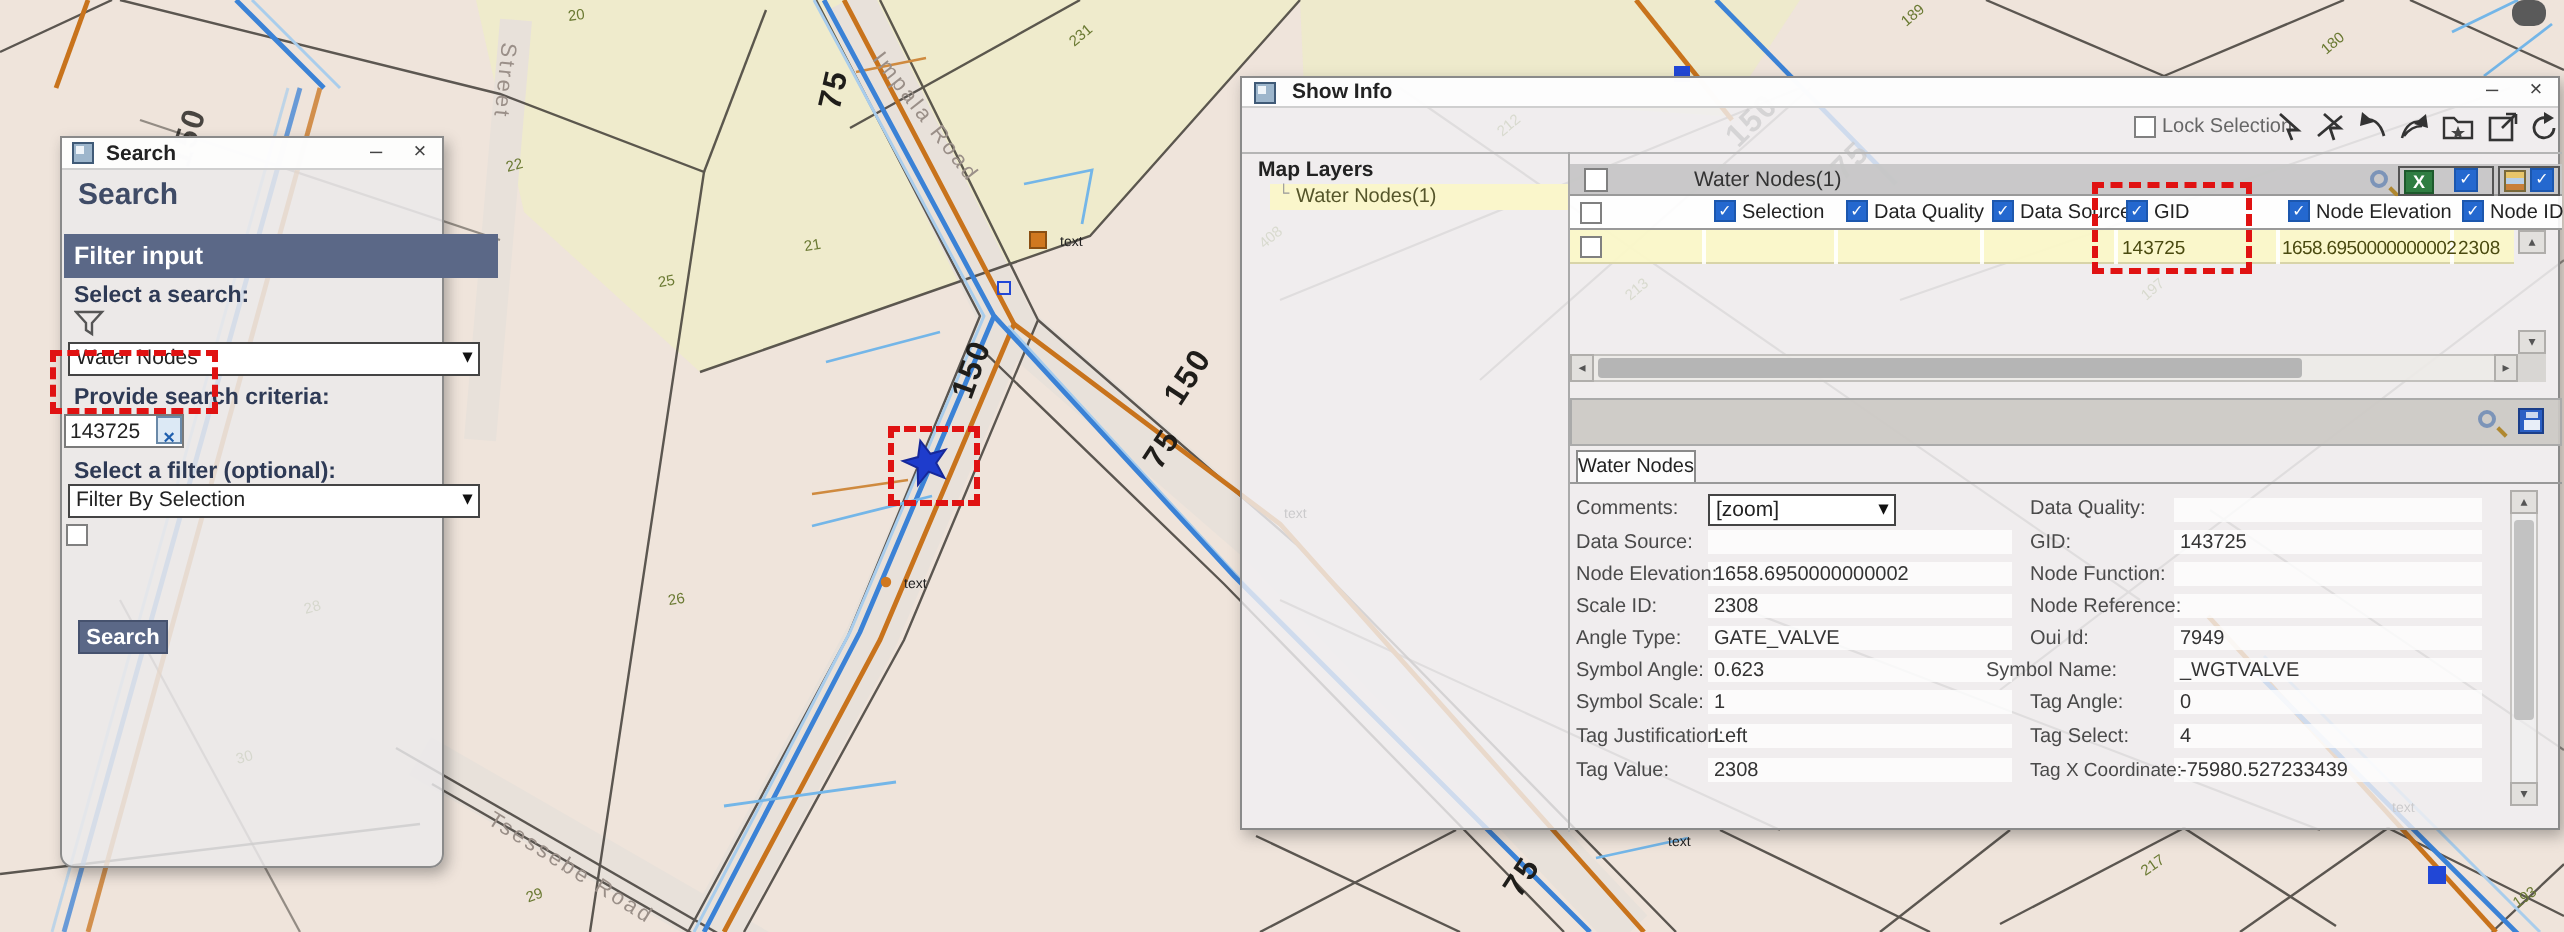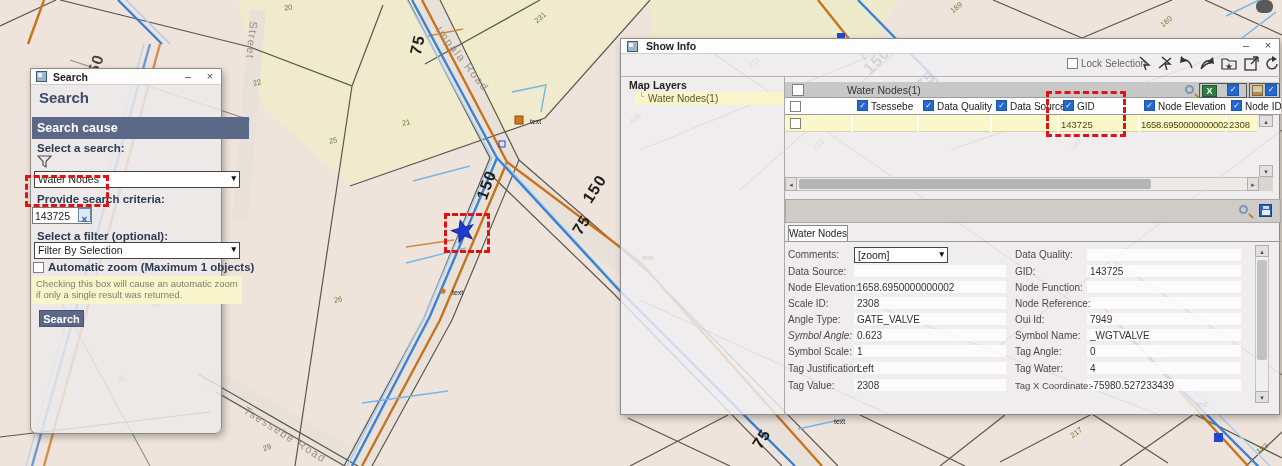--- a/index.html
+++ b/index.html
@@ -197,21 +197,21 @@
   <div class="dlg" style="left:30px;top:44px;width:192px;height:366px;background:rgba(235,233,235,.84);border-radius:0 0 7px 7px;z-index:3;margin-top:24px;">
     <div class="titlebar">
       <span class="appicon" style="left:5px;top:2px;">
           <i></i>
         </span>
       <span class="title" style="left:22px;">Search</span>
       <span class="winbtn" style="right:26px;">–</span>
       <span class="winbtn" style="right:4px;">×</span>
     </div>
     <div class="abs" style="left:8px;top:20px;font-size:15px;font-weight:600;color:#3f4b66;">Search</div>
-    <div class="abs slate" style="left:1px;top:48px;width:217px;height:22px;font-size:12.5px;font-weight:bold;line-height:22px;padding-left:5px;">Search cause</div>
+    <div class="abs slate" style="left:1px;top:48px;width:217px;height:22px;font-size:12.5px;font-weight:bold;line-height:22px;padding-left:5px;">Filter input</div>
     <div class="abs lbl" style="left:6px;top:73px;">Select a search:</div>
     <svg class="abs" style="left:6px;top:86px;" width="16" height="14">
       <path d="M1,1 H14 L9,6.5 V12 L6,10 V6.5 Z" fill="none" stroke="#555" stroke-width="1.2"></path>
     </svg>
     <div class="sel" style="left:3px;top:102px;width:206px;height:17px;">
       <span>Water Nodes</span>
       <span class="chev">▾</span>
     </div>
     <div class="abs lbl" style="left:6px;top:124px;">Provide search criteria:</div>
     <div class="abs" style="left:1px;top:138px;width:60px;height:17px;background:#fff;border:1px solid #7a7a7a;font-size:10.5px;color:#222;padding:2px 2px;">
@@ -219,22 +219,20 @@
     </div>
     <div class="abs iconbtn" style="left:47px;top:139px;width:13px;height:14px;text-align:center;">
       <span style="color:#1f5fae;font-size:10px;font-weight:bold;line-height:12px;">×</span>
     </div>
     <div class="abs lbl" style="left:6px;top:161px;">Select a filter (optional):</div>
     <div class="sel" style="left:3px;top:173px;width:206px;height:17px;">
       <span>Filter By Selection</span>
       <span class="chev">▾</span>
     </div>
     <div class="cbx" style="left:2px;top:193px;width:11px;height:11px;"></div>
-    <div class="abs lbl" style="left:17px;top:192px;">Automatic zoom (Maximum 1 objects)</div>
-    <div class="note" style="left:1px;top:207px;width:210px;height:28px;">Checking this box will cause an automatic zoom if only a single result was returned.</div>
     <div class="btn" style="left:8px;top:241px;width:45px;height:17px;line-height:16px;">Search</div>
   </div>
 
   <div class="redbox" style="left:25px;top:175px;width:84px;height:32px;"></div>
 
   <div class="dlg" style="left:620px;top:38px;width:660px;height:377px;background:rgba(240,239,241,.82);z-index:2;">
     <div class="titlebar" style="height:15px;">
       <span class="appicon" style="left:6px;top:2px;">
           <i></i>
         </span>
@@ -296,21 +294,21 @@
     <div class="gridicon" style="left:631px;top:46px;"></div>
     <div class="cbx checked" style="left:644px;top:45px;width:12px;height:12px;">
         <span>✓</span>
       </div>
 
     <div class="abs" style="left:164px;top:59px;width:496px;height:17px;background:rgba(255,255,255,.9);border-bottom:1px solid #999;"></div>
     <div class="cbx" style="left:169px;top:62px;width:11px;height:11px;"></div>
     <div class="cbx checked" style="left:236px;top:61px;width:11px;height:11px;">
         <span>✓</span>
       </div>
-    <span class="colhead" style="left:250px;top:62px;">Tsessebe</span>
+    <span class="colhead" style="left:250px;top:62px;">Selection</span>
     <div class="cbx checked" style="left:302px;top:61px;width:11px;height:11px;">
         <span>✓</span>
       </div>
     <span class="colhead" style="left:316px;top:62px;">Data Quality</span>
     <div class="cbx checked" style="left:375px;top:61px;width:11px;height:11px;">
         <span>✓</span>
       </div>
     <span class="colhead" style="left:389px;top:62px;">Data Source</span>
     <div class="cbx checked" style="left:442px;top:61px;width:11px;height:11px;">
         <span>✓</span>
@@ -376,21 +374,21 @@
       <span class="chev">▾</span>
     </div>
     <span class="flabel" style="left:167px;top:227px;">Data Source:</span>
     <span class="fvalue" style="left:236px;top:227px;"></span>
     <span class="flabel" style="left:167px;top:243px;">Node Elevation:</span>
     <span class="fvalue" style="left:236px;top:243px;">1658.6950000000002</span>
     <span class="flabel" style="left:167px;top:259px;">Scale ID:</span>
     <span class="fvalue" style="left:236px;top:259px;">2308</span>
     <span class="flabel" style="left:167px;top:275px;">Angle Type:</span>
     <span class="fvalue" style="left:236px;top:275px;">GATE_VALVE</span>
-    <span class="flabel" style="left:167px;top:291px;font-style:italic;">Symbol Angle:</span>
+    <span class="flabel" style="left:167px;top:291px;">Symbol Angle:</span>
     <span class="fvalue" style="left:236px;top:291px;">0.623</span>
     <span class="flabel" style="left:167px;top:307px;">Symbol Scale:</span>
     <span class="fvalue" style="left:236px;top:307px;">1</span>
     <span class="flabel" style="left:167px;top:324px;">Tag Justification:</span>
     <span class="fvalue" style="left:236px;top:324px;">Left</span>
     <span class="flabel" style="left:167px;top:341px;">Tag Value:</span>
     <span class="fvalue" style="left:236px;top:341px;">2308</span>
 
     <div class="fstrip" style="left:466px;top:210px;width:154px;"></div>
     <div class="fstrip" style="left:466px;top:226px;width:154px;"></div>
@@ -404,25 +402,25 @@
     <span class="flabel" style="left:394px;top:210px;">Data Quality:</span>
     <span class="fvalue" style="left:469px;top:210px;"></span>
     <span class="flabel" style="left:394px;top:227px;">GID:</span>
     <span class="fvalue" style="left:469px;top:227px;">143725</span>
     <span class="flabel" style="left:394px;top:243px;">Node Function:</span>
     <span class="fvalue" style="left:469px;top:243px;"></span>
     <span class="flabel" style="left:394px;top:259px;">Node Reference:</span>
     <span class="fvalue" style="left:469px;top:259px;"></span>
     <span class="flabel" style="left:394px;top:275px;">Oui Id:</span>
     <span class="fvalue" style="left:469px;top:275px;">7949</span>
-    <span class="flabel" style="left:394px;top:291px;text-align:right;">Symbol Name:</span>
+    <span class="flabel" style="left:372px;top:291px;text-align:right;">Symbol Name:</span>
     <span class="fvalue" style="left:469px;top:291px;">_WGTVALVE</span>
     <span class="flabel" style="left:394px;top:307px;">Tag Angle:</span>
     <span class="fvalue" style="left:469px;top:307px;">0</span>
-    <span class="flabel" style="left:394px;top:324px;">Tag Water:</span>
+    <span class="flabel" style="left:394px;top:324px;">Tag Select:</span>
     <span class="fvalue" style="left:469px;top:324px;">4</span>
     <span class="flabel" style="left:394px;top:341px;font-size:9.5px;">Tag X Coordinate:</span>
     <span class="fvalue" style="left:469px;top:341px;">-75980.527233439</span>
 
     <div class="abs" style="left:634px;top:206px;width:14px;height:158px;background:rgba(240,240,240,.6);border:1px solid #c6c4c1;">
       <span class="abs" style="left:1px;top:14px;width:10px;height:100px;background:#c2c2c2;border-radius:2px;"></span>
     </div>
     <div class="scrollarrow" style="left:634px;top:206px;width:14px;height:12px;">▴</div>
     <div class="scrollarrow" style="left:634px;top:352px;width:14px;height:12px;">▾</div>
   </div>

